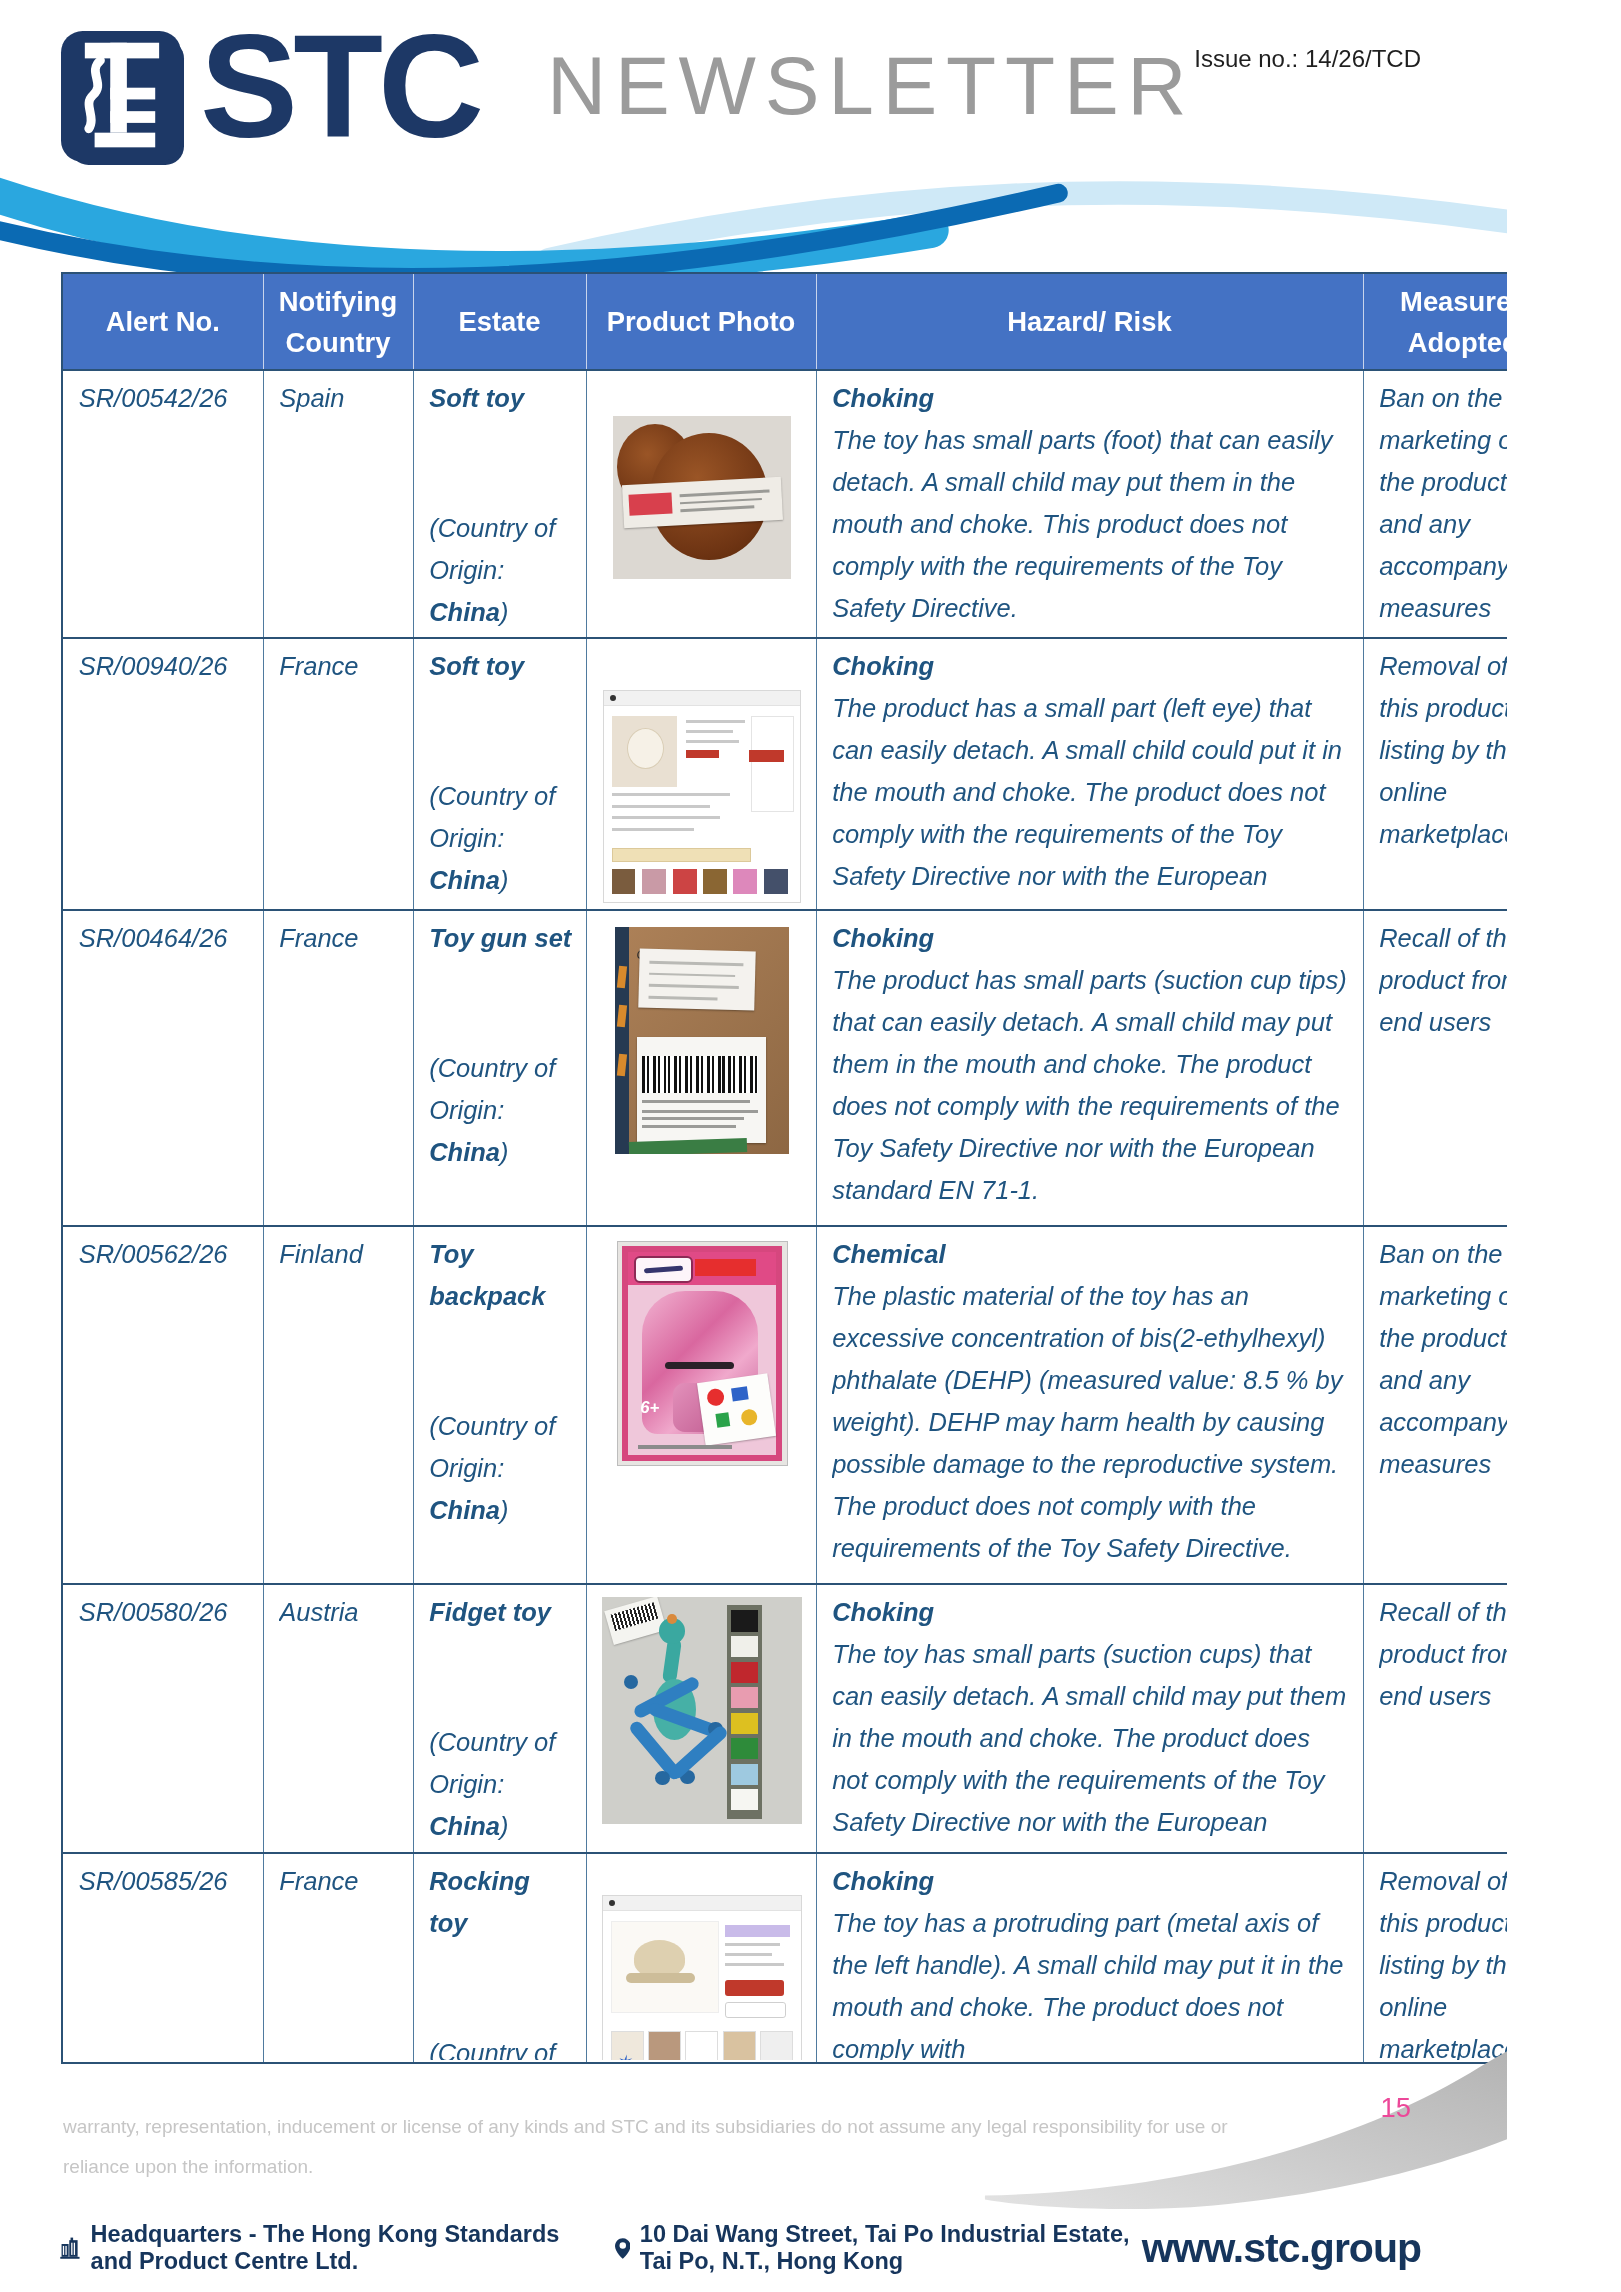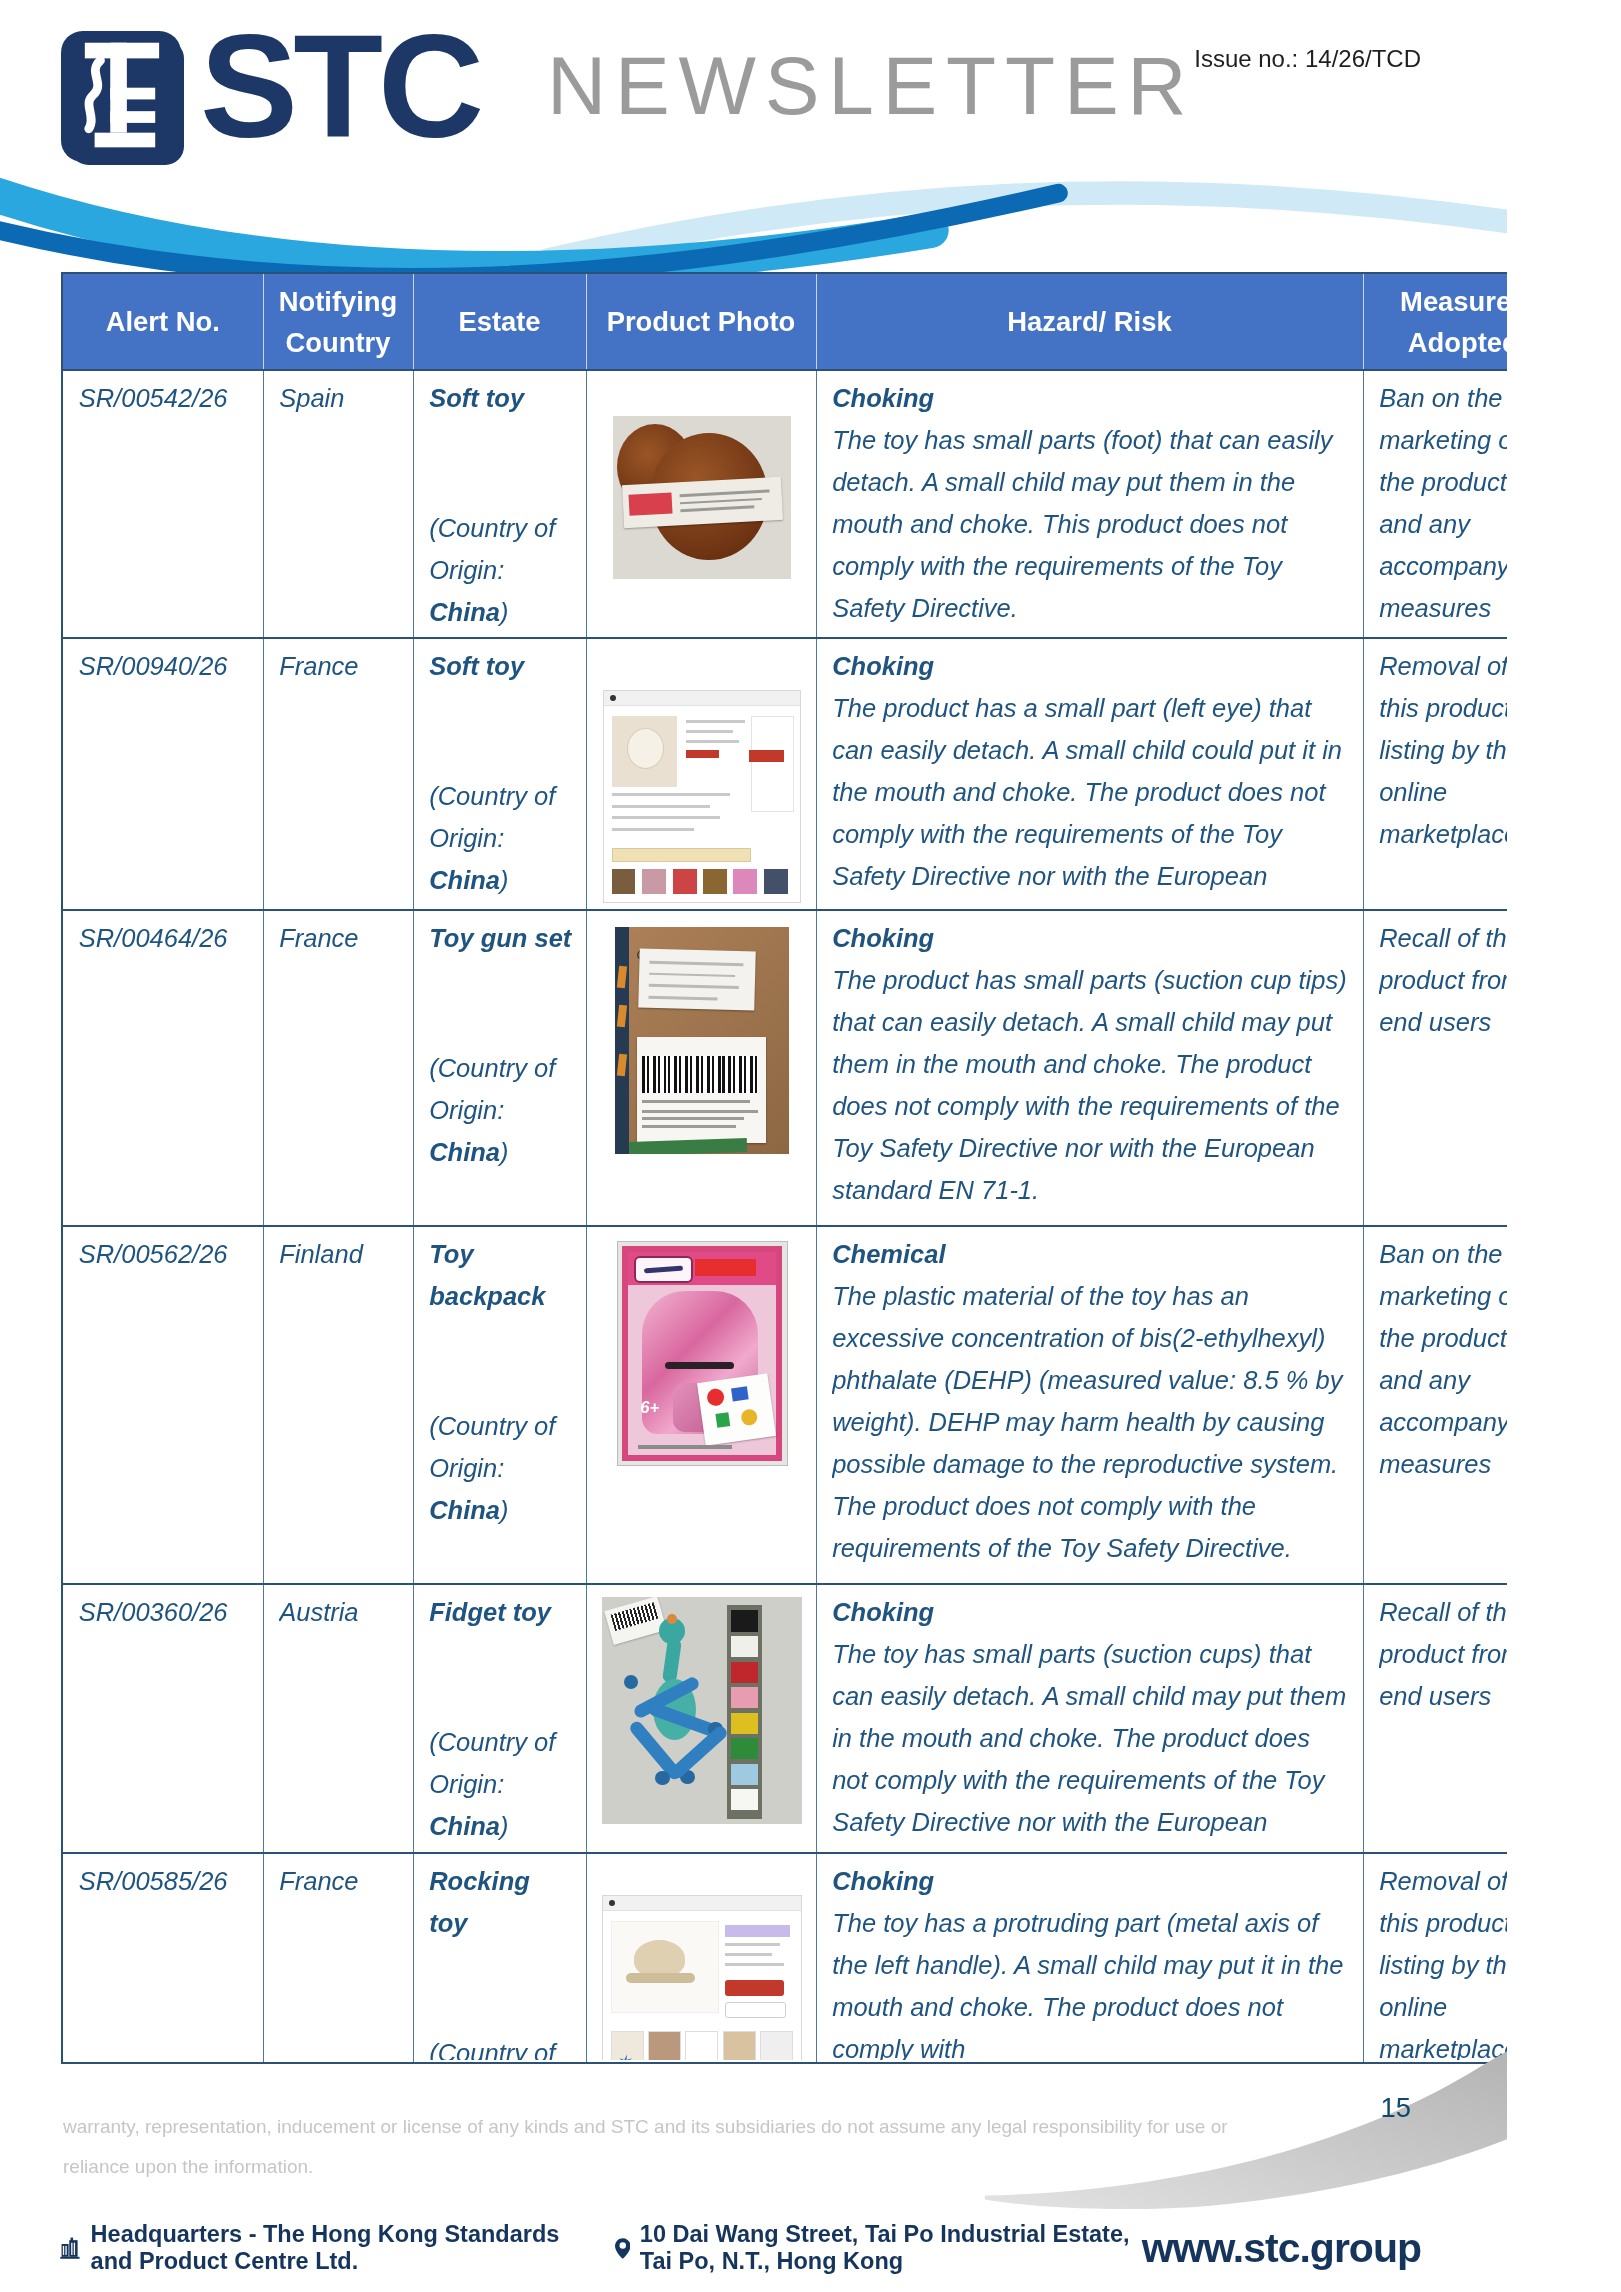--- a/index.html
+++ b/index.html
@@ -120,21 +120,21 @@
   .w2-prod{position:absolute;left:7.8px;top:25.5px;width:106px;height:90px;background:#fbf9f5;border:1px solid #eee;}
   .horse-a{position:absolute;left:21.6px;top:17.6px;width:51px;height:37px;border-radius:50% 50% 40% 40%;background:#ded0b0;}
   .horse-b{position:absolute;left:13.7px;top:51px;width:69px;height:9.8px;border-radius:5.9px;background:#cdbd99;}
   .w2-lav{position:absolute;left:122px;top:29px;width:65px;height:11.8px;background:#c9bbe9;}
   .w2-btn{position:absolute;left:122px;top:84px;width:59px;height:15.7px;background:#c0392b;border-radius:2.9px;}
   .w2-btn2{position:absolute;left:122px;top:106px;width:59px;height:13.7px;border:1px solid #cfcfcf;border-radius:2.9px;background:#fff;}
   .w2-thumb{position:absolute;top:135px;width:31px;height:39px;border:1px solid #ddd;}
   .w2-star{position:absolute;left:11.8px;top:145px;color:#2e63c8;font-size:19.6px;}
   
   .gray-swoosh{position:absolute;left:0;top:2019px;}
-  .page-num{position:absolute;right:96px;top:2092px;font-size:27.4px;color:#0c4a6e;}
+  .page-num{position:absolute;right:96px;top:2092px;font-size:27.4px;color:#ec4899;}
   .disclaimer{position:absolute;left:63px;top:2107px;width:1186px;color:#c6c6c6;font-size:19px;line-height:40px;}
   .footer-bar{position:absolute;left:59px;right:86px;top:2221px;display:flex;align-items:center;color:#16355c;}
   .footer-bar .hq{font-weight:bold;font-size:23.5px;margin-left:9.8px;}
   .footer-bar .addr{font-weight:bold;font-size:23.5px;margin-left:9.8px;}
   .footer-bar .pin{margin-left:33px;}
   .website{margin-left:auto;font-weight:bold;font-size:41px;color:#16355c;letter-spacing:-1px;}
 </style>
 </head>
 <body>
 
@@ -396,21 +396,21 @@
           </td>
           <td>
             <div class="cellbox" style="height: 348px;">
               <div>Ban on the marketing of the product and any accompanying measures</div>
             </div>
           </td>
         </tr>
         <tr style="height: 269px;">
           <td>
             <div class="cellbox" style="height: 259px;">
-              <div>SR/00360/26</div>
+              <div>SR/00580/26</div>
             </div>
           </td>
           <td>
             <div class="cellbox" style="height: 259px;">
               <div>Austria</div>
             </div>
           </td>
           <td>
             <div class="cellbox" style="height: 259px;">
               <div class="pname">Fidget toy</div>

